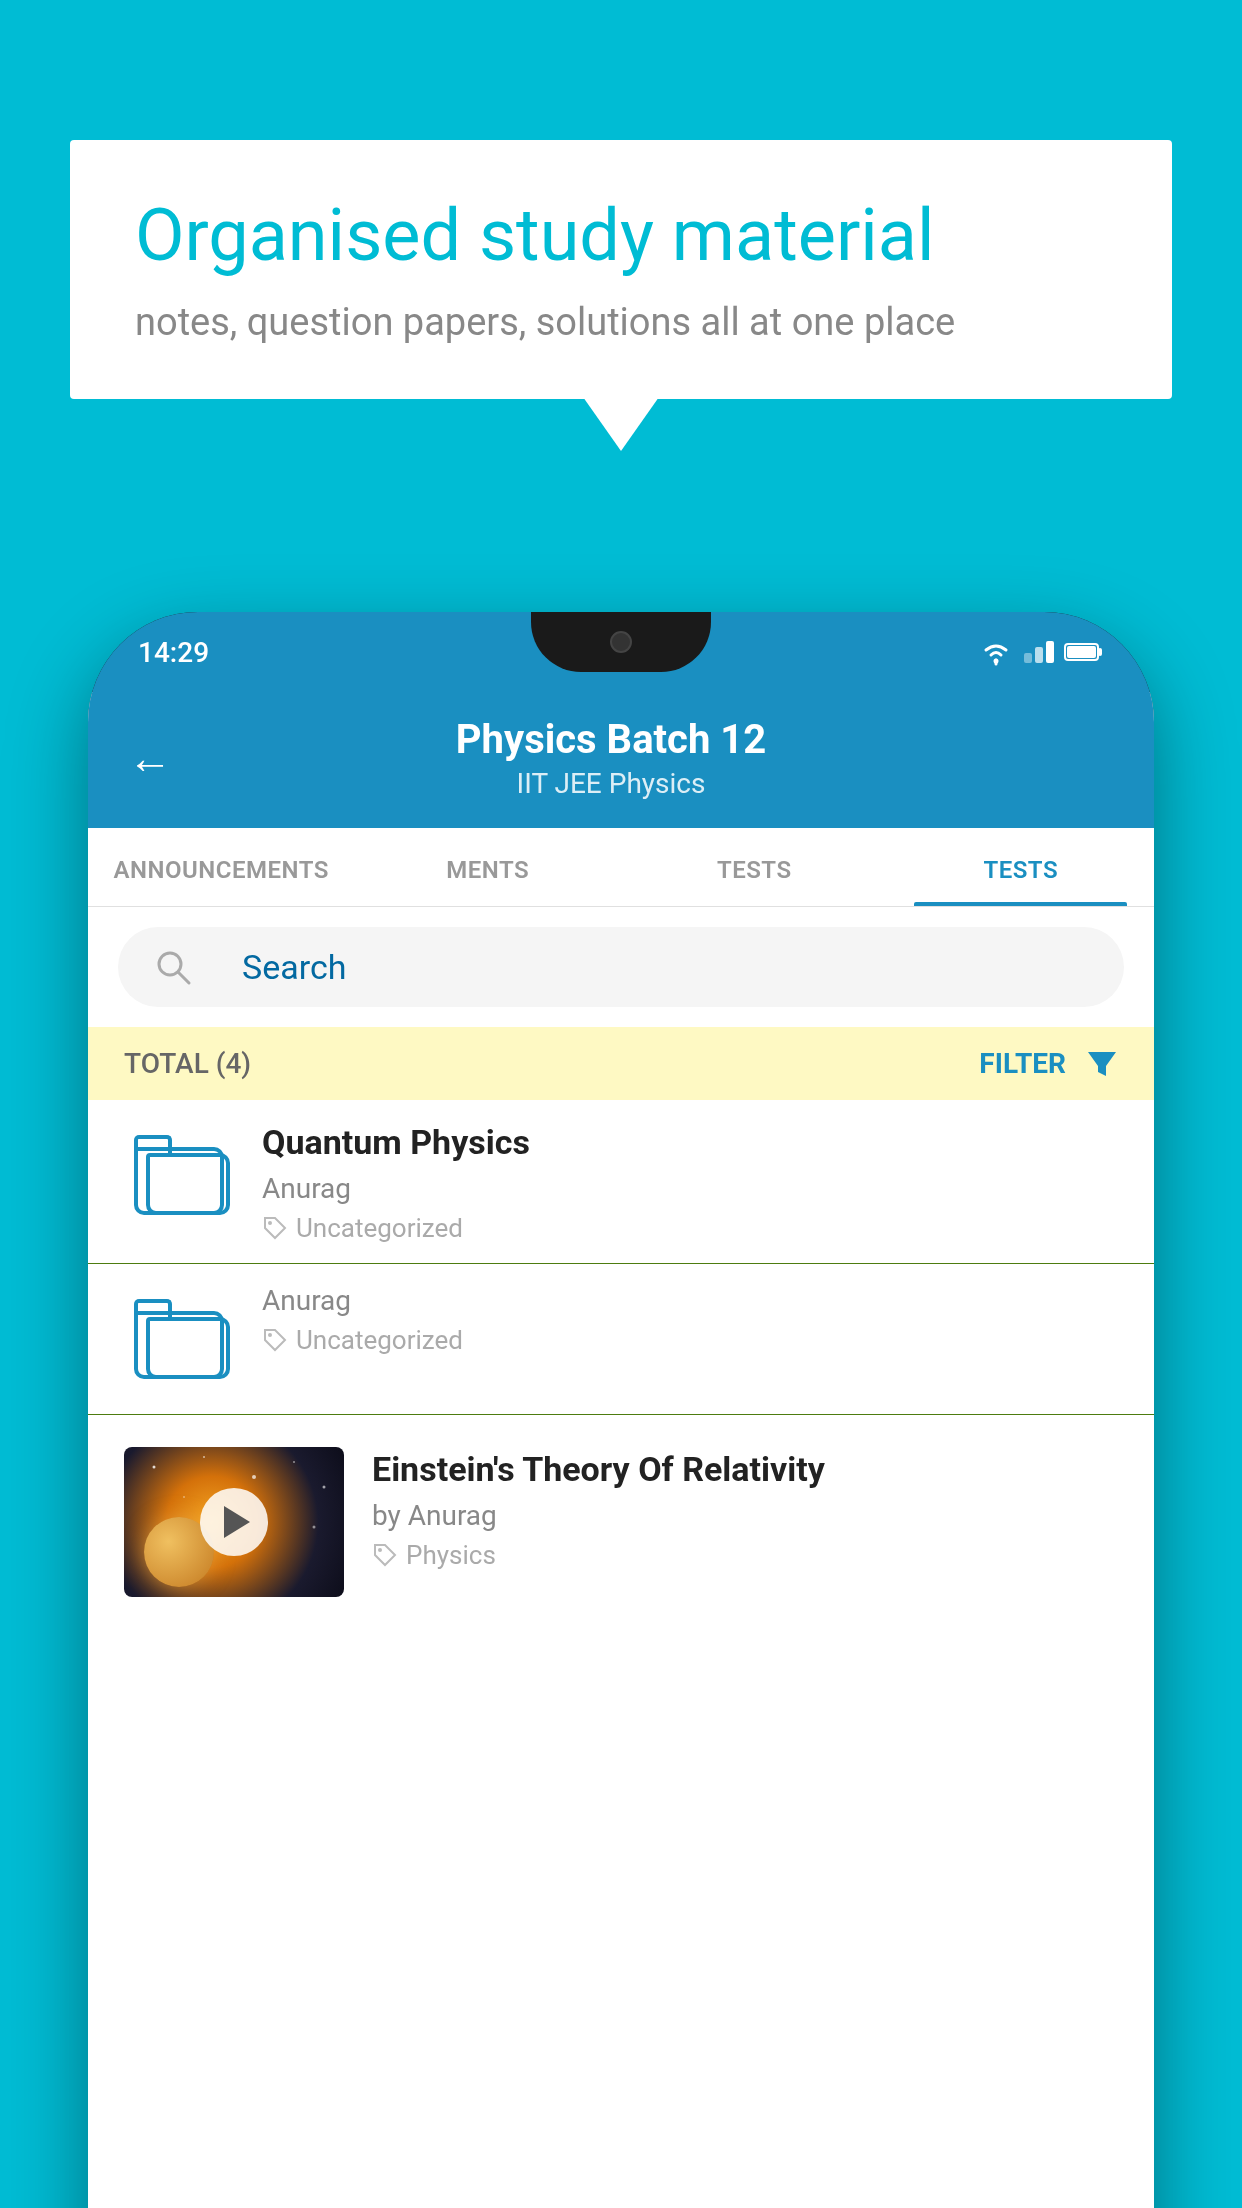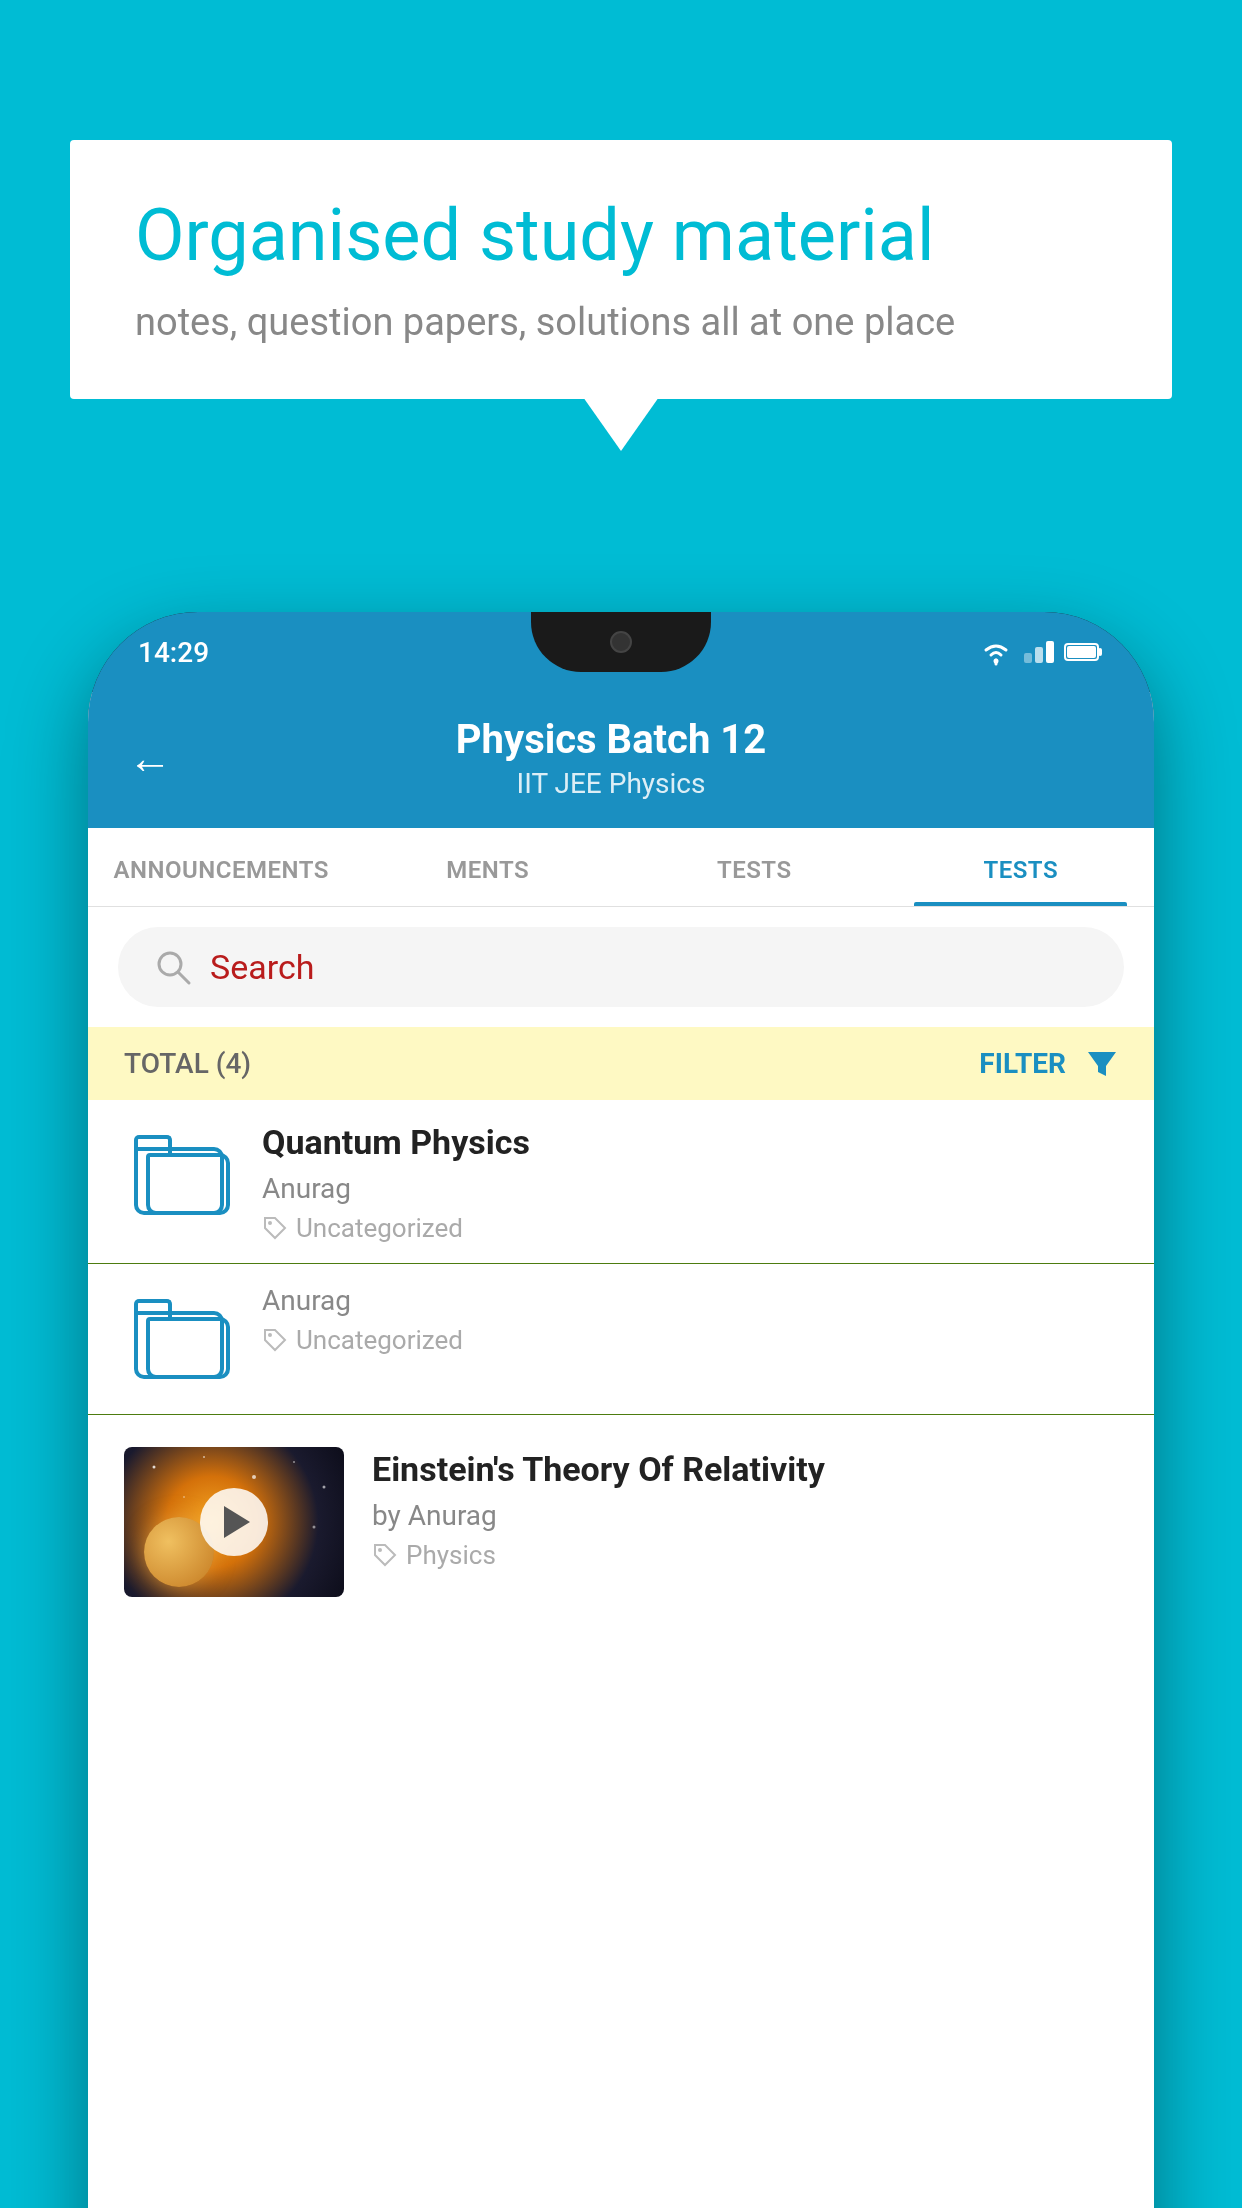--- a/index.html
+++ b/index.html
@@ -204,21 +204,22 @@
       background: #f5f5f5;
       border-radius: 40px;
       display: flex;
       align-items: center;
       padding: 20px 36px;
       gap: 18px;
     }
 
     .search-text {
       font-size: 34px;
-      color: #b91c1c;
+      color: #0369a1;
+      margin-left: 32px;
     }
 
     
     .filter-bar {
       background: #fef9c3;
       display: flex;
       align-items: center;
       justify-content: space-between;
       padding: 20px 36px;
     }

